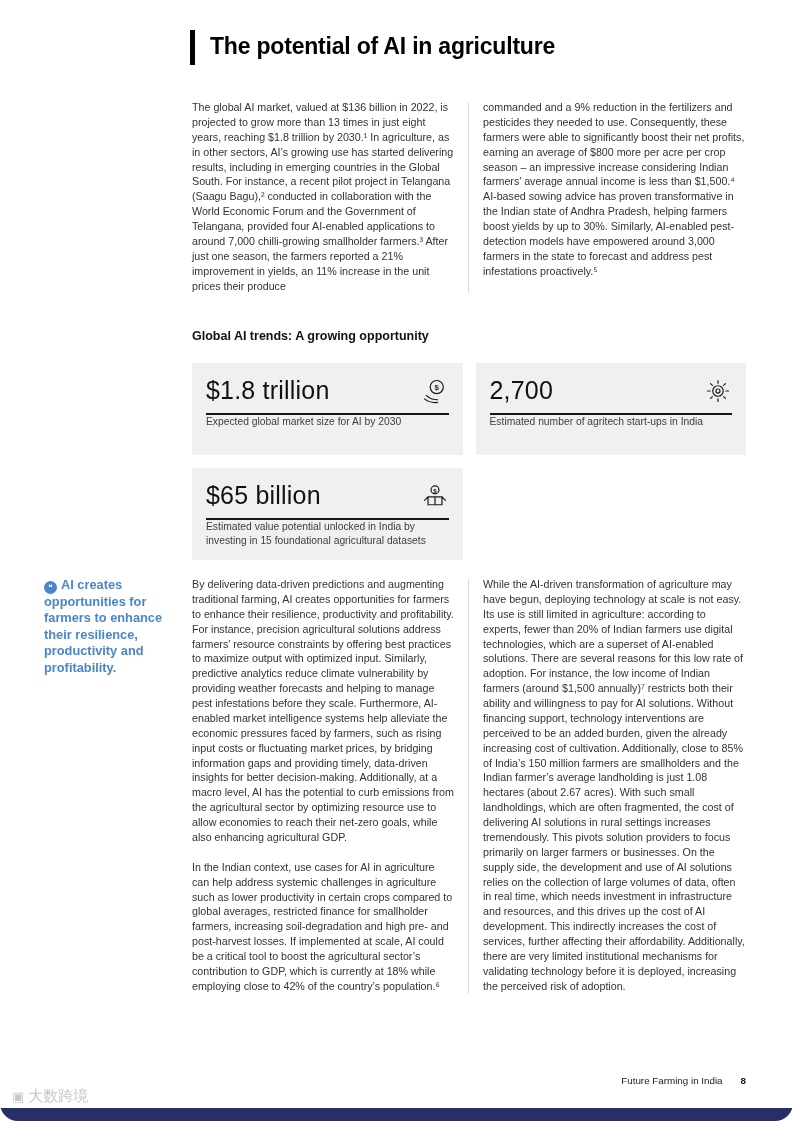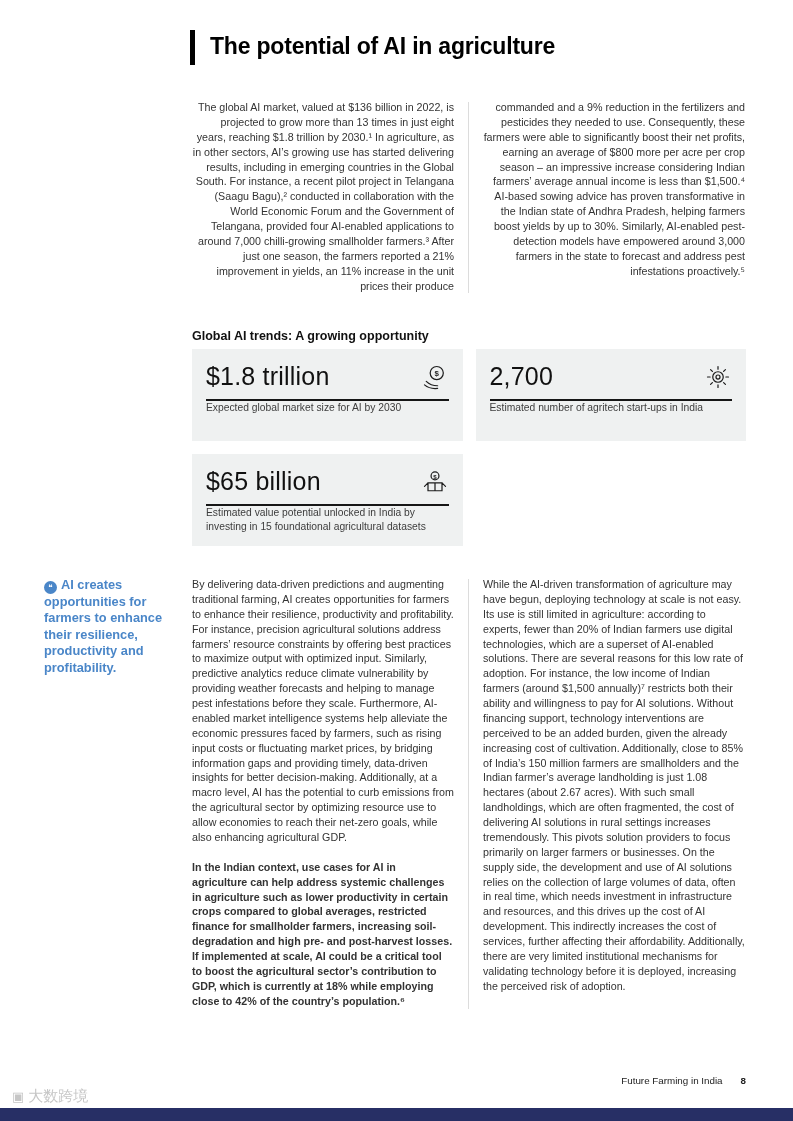--- a/index.html
+++ b/index.html
@@ -1,32 +1,32 @@
 <!DOCTYPE html>
 <html><head>
 <meta charset="utf-8">
 <style>
   * { box-sizing: border-box; }
   body { margin:0; background:#ffffff; font-family:"Liberation Sans","DejaVu Sans",sans-serif; }
-  .page { position:relative; width:793px; height:1121px; background:#fff; overflow:hidden; }
+  .page { position:relative; width:793px; height:1121px; background:#fff; overflow:hidden;border-radius:18px; }
 
   .title-block { position:absolute; left:190px; top:30px; border-left:5px solid #000; padding:3px 0 5px 15px; }
   .title { font-size:23px; font-weight:700; color:#000; letter-spacing:-0.2px; }
 
   .columns { display:flex; }
   .col { width:262px; font-size:10.7px; line-height:1.39; color:#333; }
   .col-divider { width:1px; background:#dcdcdc; margin:2px 14px 0 14px; }
-  .para + .para { margin-top:15px;font-weight:bold; }
+  .para + .para { margin-top:15px; }
 
-  .intro-columns { position:absolute; left:192px; top:100px; width:556px;text-align:right; }
+  .intro-columns { position:absolute; left:192px; top:100px; width:556px; }
   .body-columns  { position:absolute; left:192px; top:577px; width:556px; }
 
   .stats-heading { position:absolute; left:192px; top:329px; font-size:12.5px; font-weight:700; color:#111; }
 
-  .cards { position:absolute; left:192px; top:349px; width:554px;
+  .cards { position:absolute; left:192px; top:363px; width:554px;
            display:grid; grid-template-columns:1fr 1fr; column-gap:16px; row-gap:13px;gap:13px; }
   .card { background:#eff1f1; padding:13px 14px 11px 14px; min-height:92px; }
   .card-top { display:flex; justify-content:space-between; align-items:flex-start;
               border-bottom:2.5px solid #161616; padding-bottom:8px; }
   .card-value { font-size:25px; color:#111; letter-spacing:0.2px; }
   .card-icon { width:28px; height:28px; flex:none; margin-top:1px; }
   .card-icon svg { width:28px; height:28px; stroke:#1d1d1d; fill:none; stroke-width:1.4; stroke-linecap:round; }
   .card-icon text { fill:#1d1d1d; stroke:none; font-family:"Liberation Sans",sans-serif; font-weight:bold; }
   .card-desc { font-size:10.3px; line-height:1.32; color:#3d3d3d; }
 

